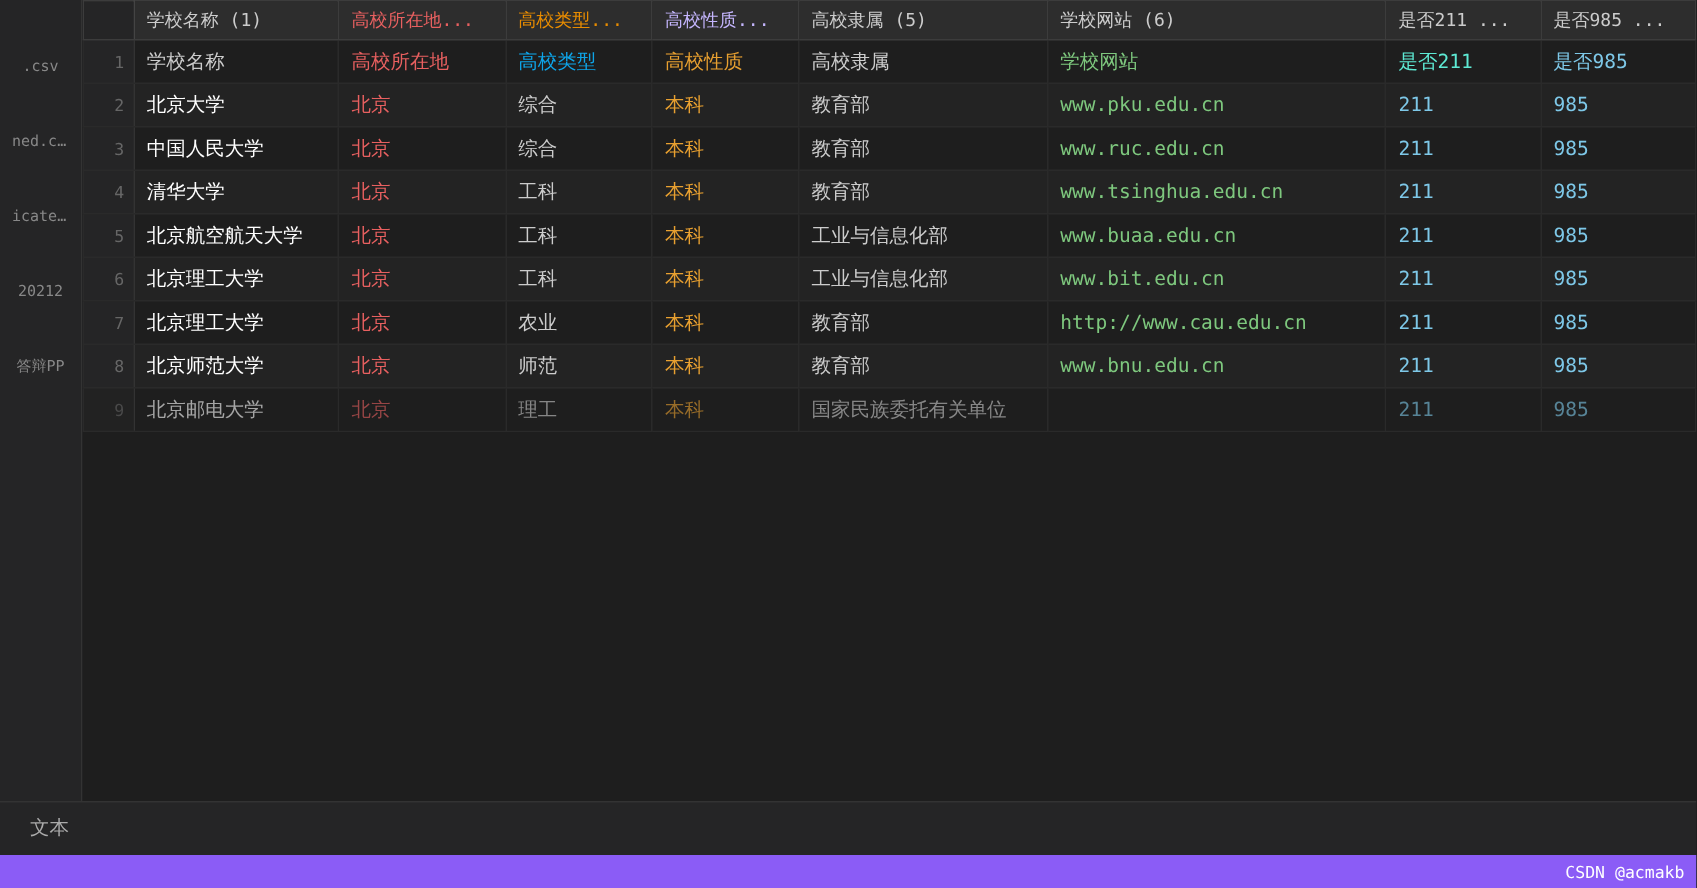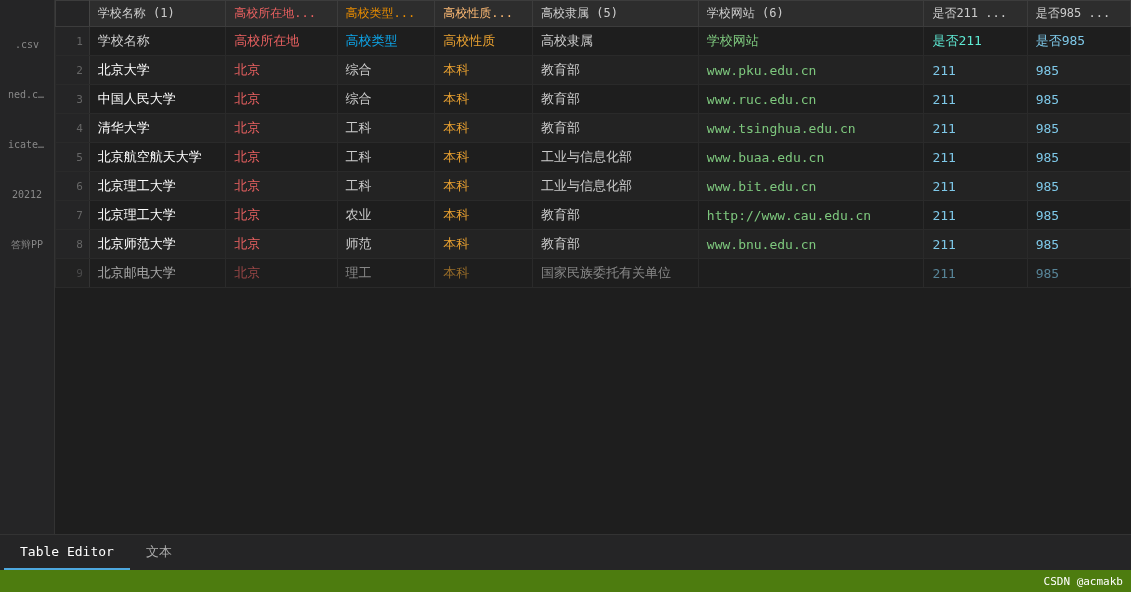--- a/index.html
+++ b/index.html
@@ -117,21 +117,21 @@
       min-width: 24px;
       background: #252526 !important;
       border-right: 1px solid #333 !important;
       font-size: 11px;
     }
 
     
     .col-header-name { color: #ccc; }
     .col-header-location { color: #e86060; }
     .col-header-type { color: #e88c00; }
-    .col-header-nature { color: #fdba74; }
+    .col-header-nature { color: #c4b5fd; }
     .col-header-belong { color: #ccc; }
     .col-header-website { color: #ccc; }
     .col-header-211 { color: #ccc; margin-top: 29px; }
     .col-header-985 { color: #ccc; }
 
     
     .cell-name { color: #fff; }
     .cell-location { color: #e86060; }
     .cell-type { color: #ccc; }
     .cell-nature { color: #e8a030; }
@@ -174,21 +174,21 @@
     }
 
     .tab.active {
       color: #fff;
       border-bottom: 2px solid #4ea8de;
     }
 
     
     .status-bar {
       height: 22px;
-      background: #4d7c0f;
+      background: #8b5cf6;
       display: flex;
       align-items: center;
       justify-content: flex-end;
       padding: 0 8px;
       font-size: 11px;
       color: #fff;
       flex-shrink: 0;
     }
   </style>
 </head>
@@ -336,23 +336,20 @@
             <td><span class="cell-website"></span></td>
             <td><span class="cell-211">211</span></td>
             <td><span class="cell-985">985</span></td>
           </tr>
         </tbody>
     </table>
   </div>
 </div>
 
 <div class="tab-bar">
-  <div class="tab active">
-    <span>Table Editor</span>
-  </div>
   <div class="tab">
     <span>文本</span>
   </div>
 </div>
 
 <div class="status-bar">
   <span>CSDN @acmakb</span>
 </div>
 
 </body></html>

